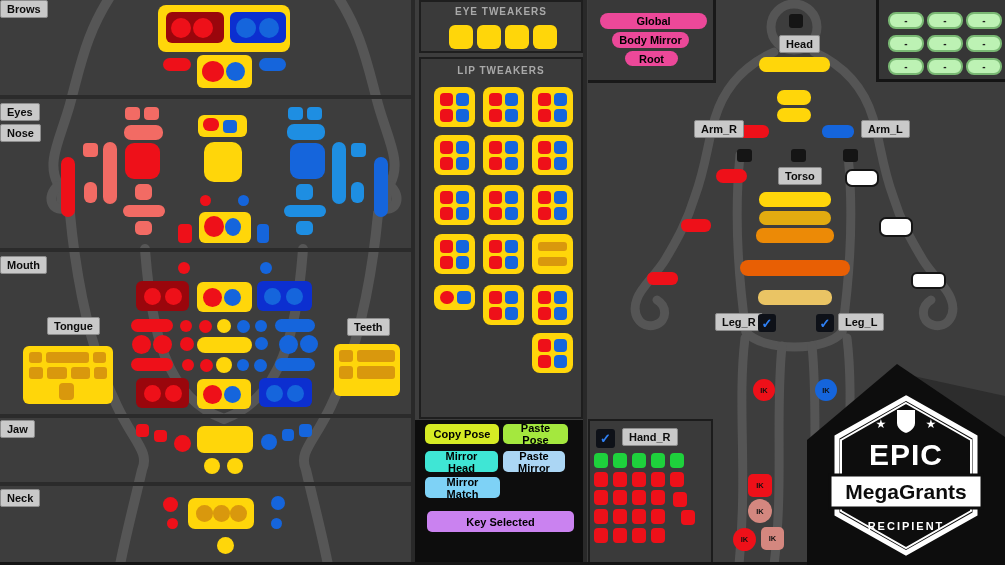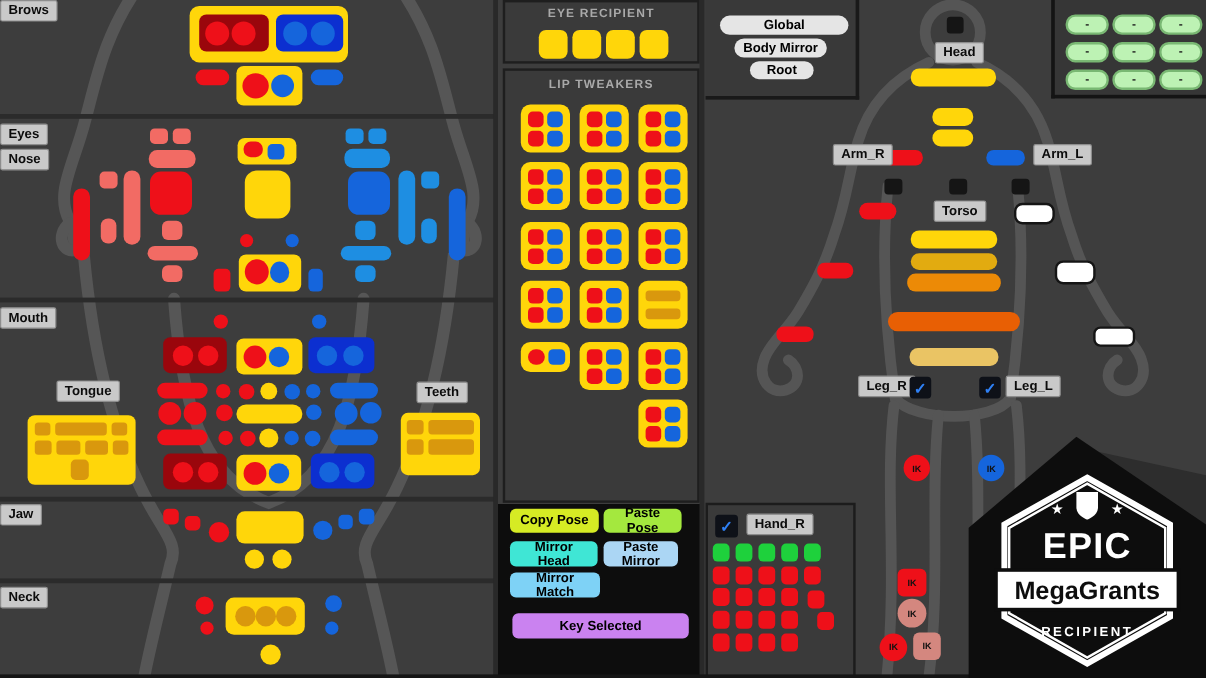--- a/index.html
+++ b/index.html
@@ -7,21 +7,21 @@
        font-family:"Liberation Sans",sans-serif;}
   .abs{position:absolute;}
   .panel{position:absolute;box-sizing:border-box;}
   .shape{position:absolute;}
   .tag{position:absolute;z-index:10;background:#c9c9c9;border:1px solid #8d8d8d;border-radius:2px;
        color:#0c0c0c;font-size:11px;font-weight:bold;line-height:16px;padding:0 6px;white-space:nowrap;}
   .ptitle{position:absolute;left:0;right:0;text-align:center;color:#a9a9a9;font-size:10px;
           letter-spacing:1px;font-weight:bold;}
   .posebtn{position:absolute;z-index:10;border:none;border-radius:5px;font-family:"Liberation Sans",sans-serif;
            font-size:11px;font-weight:bold;color:#000;display:flex;align-items:center;justify-content:center;cursor:pointer;}
-  .rootpill{position:absolute;z-index:10;border-radius:8px;background:#e5e5e5;color:#000;font-size:11px;
+  .rootpill{position:absolute;z-index:10;border-radius:8px;background:#ec4899;color:#000;font-size:11px;
             font-weight:bold;display:flex;align-items:center;justify-content:center;}
   .checkbox{position:absolute;z-index:10;background:#0e1118;border-radius:3px;color:#2f80f5;
             font-size:13px;font-weight:bold;display:flex;align-items:center;justify-content:center;}
   .ik{position:absolute;z-index:10;display:flex;align-items:center;justify-content:center;
       font-size:7.5px;font-weight:bold;color:#111;}
   .divider{position:absolute;left:0;width:412px;height:4px;background:#2b2b2b;}
   .vsep{position:absolute;top:0;width:4px;height:565px;background:#292929;}
   .gpill{position:absolute;z-index:10;width:36px;height:17px;border-radius:8px;background:#bdf2b4;
          border:2px solid #79b873;box-sizing:border-box;color:#1d1d1d;font-size:10px;font-weight:bold;
          display:flex;align-items:center;justify-content:center;}
@@ -57,21 +57,21 @@
 
   <div class="divider" style="top:95px"></div>
   <div class="divider" style="top:248px"></div>
   <div class="divider" style="top:414px"></div>
   <div class="divider" style="top:482px"></div>
 
   <div class="vsep" style="left:411px"></div>
   <div class="vsep" style="left:583px"></div>
 
   <div class="panel" style="left:419px;top:0;width:164px;height:53px;background:#3a3a3a;border:2px solid #1e1e1e;">
-    <div class="ptitle" style="top:4px">EYE RECIPIENT</div>
+    <div class="ptitle" style="top:4px">EYE TWEAKERS</div>
     <div id="eye-squares" class="abs" style="left:0;top:0;width:160px;height:49px">
         <div class="shape" style="left: 28px; top: 23px; width: 24px; height: 24px; border-radius: 6px; background: rgb(255, 214, 10);"></div>
         <div class="shape" style="left: 56px; top: 23px; width: 24px; height: 24px; border-radius: 6px; background: rgb(255, 214, 10);"></div>
         <div class="shape" style="left: 84px; top: 23px; width: 24px; height: 24px; border-radius: 6px; background: rgb(255, 214, 10);"></div>
         <div class="shape" style="left: 112px; top: 23px; width: 24px; height: 24px; border-radius: 6px; background: rgb(255, 214, 10);"></div>
       </div>
   </div>
 
   <div class="panel" style="left:419px;top:57px;width:164px;height:362px;background:#3a3a3a;border:2px solid #1e1e1e;">
     <div class="ptitle" style="top:6px">LIP TWEAKERS</div>

